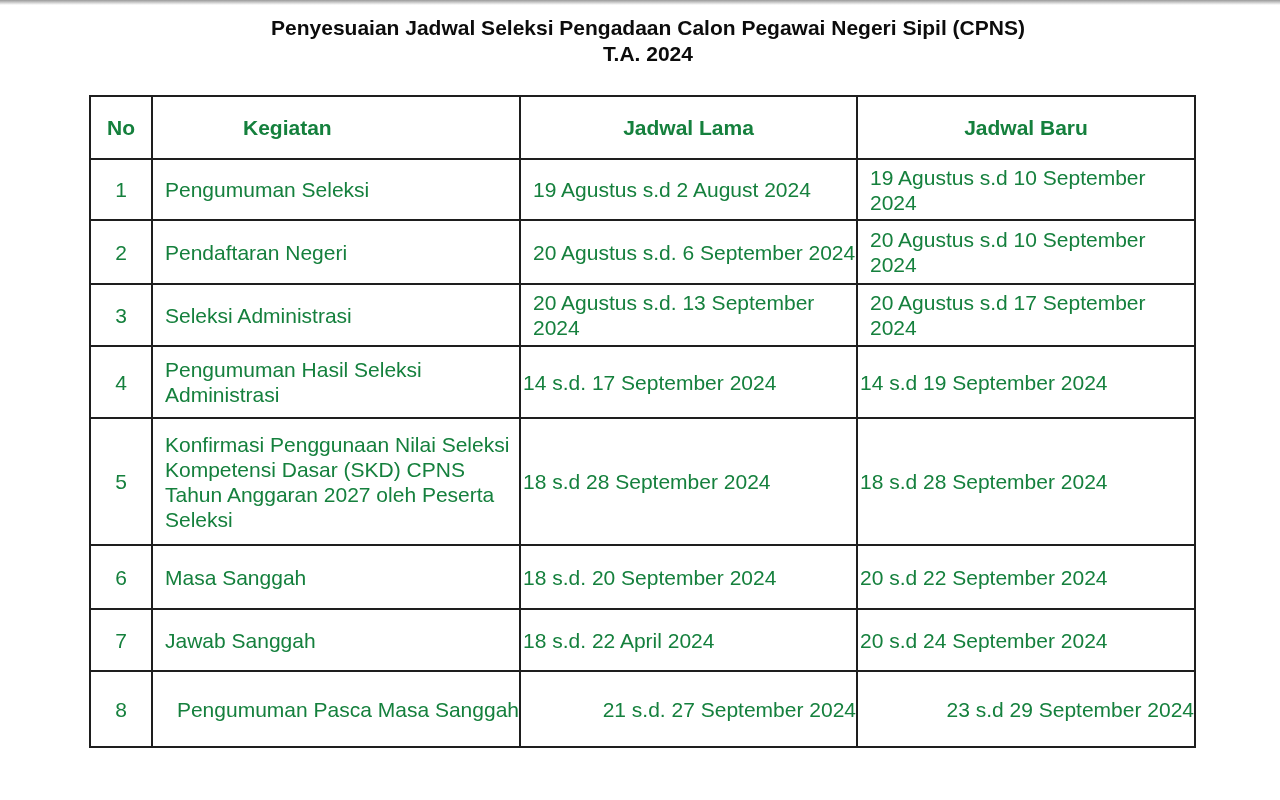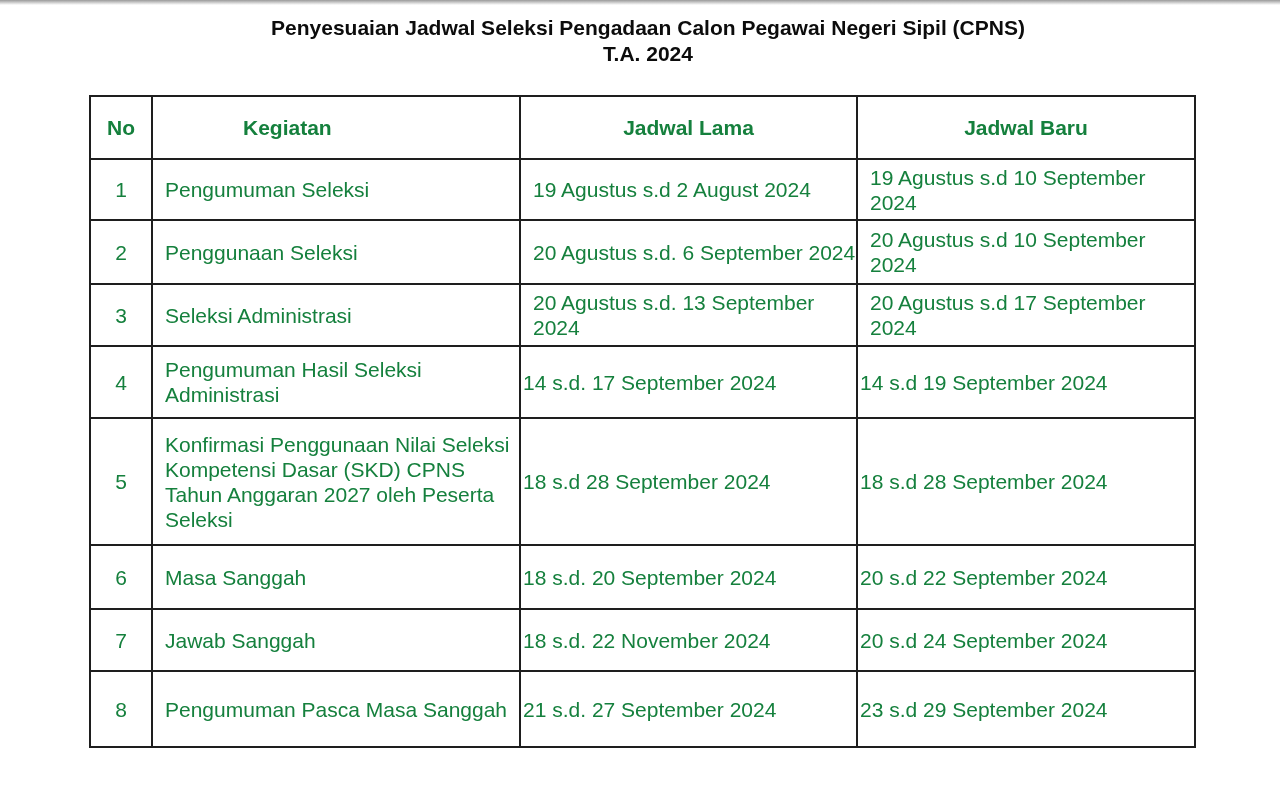--- a/index.html
+++ b/index.html
@@ -72,21 +72,21 @@
     col.c-keg { width: 368px; }
     col.c-lama { width: 337px; }
     col.c-baru { width: 338px; }
     tr.r1 td { height: 59px; }
     tr.r2 td { height: 62px; }
     tr.r3 td { height: 60px; }
     tr.r4 td { height: 70px; }
     tr.r5 td { height: 125px; }
     tr.r6 td { height: 62px; }
     tr.r7 td { height: 60px; }
-    tr.r8 td { height: 74px; }
+    tr.r8 td { height: 74px; text-align: right; }
   </style>
 </head>
 <body>
 
 <div class="top-shade"></div>
 
 <div class="doc-title">
   <div>Penyesuaian Jadwal Seleksi Pengadaan Calon Pegawai Negeri Sipil (CPNS)</div>
   <div>T.A. 2024</div>
 </div>
@@ -108,21 +108,21 @@
   </thead>
   <tbody>
     <tr class="r1">
       <td class="no">1</td>
       <td>Pengumuman Seleksi</td>
       <td>19 Agustus s.d 2 August 2024</td>
       <td>19 Agustus s.d 10 September 2024</td>
     </tr>
     <tr class="r2">
       <td class="no">2</td>
-      <td>Penggunaan Seleksi</td>
+      <td>Pendaftaran Negeri</td>
       <td>20 Agustus s.d. 6 September 2024</td>
       <td>20 Agustus s.d 10 September 2024</td>
     </tr>
     <tr class="r3">
       <td class="no">3</td>
       <td>Seleksi Administrasi</td>
       <td>20 Agustus s.d. 13 September 2024</td>
       <td>20 Agustus s.d 17 September 2024</td>
     </tr>
     <tr class="r4">
@@ -139,21 +139,21 @@
     </tr>
     <tr class="r6">
       <td class="no">6</td>
       <td>Masa Sanggah</td>
       <td class="nowrap">18 s.d. 20 September 2024</td>
       <td class="nowrap">20 s.d 22 September 2024</td>
     </tr>
     <tr class="r7">
       <td class="no">7</td>
       <td>Jawab Sanggah</td>
-      <td class="nowrap">18 s.d. 22 November 2024</td>
+      <td class="nowrap">18 s.d. 22 April 2024</td>
       <td class="nowrap">20 s.d 24 September 2024</td>
     </tr>
     <tr class="r8">
       <td class="no">8</td>
       <td>Pengumuman Pasca Masa Sanggah</td>
       <td class="nowrap">21 s.d. 27 September 2024</td>
       <td class="nowrap">23 s.d 29 September 2024</td>
     </tr>
   </tbody>
 </table>

